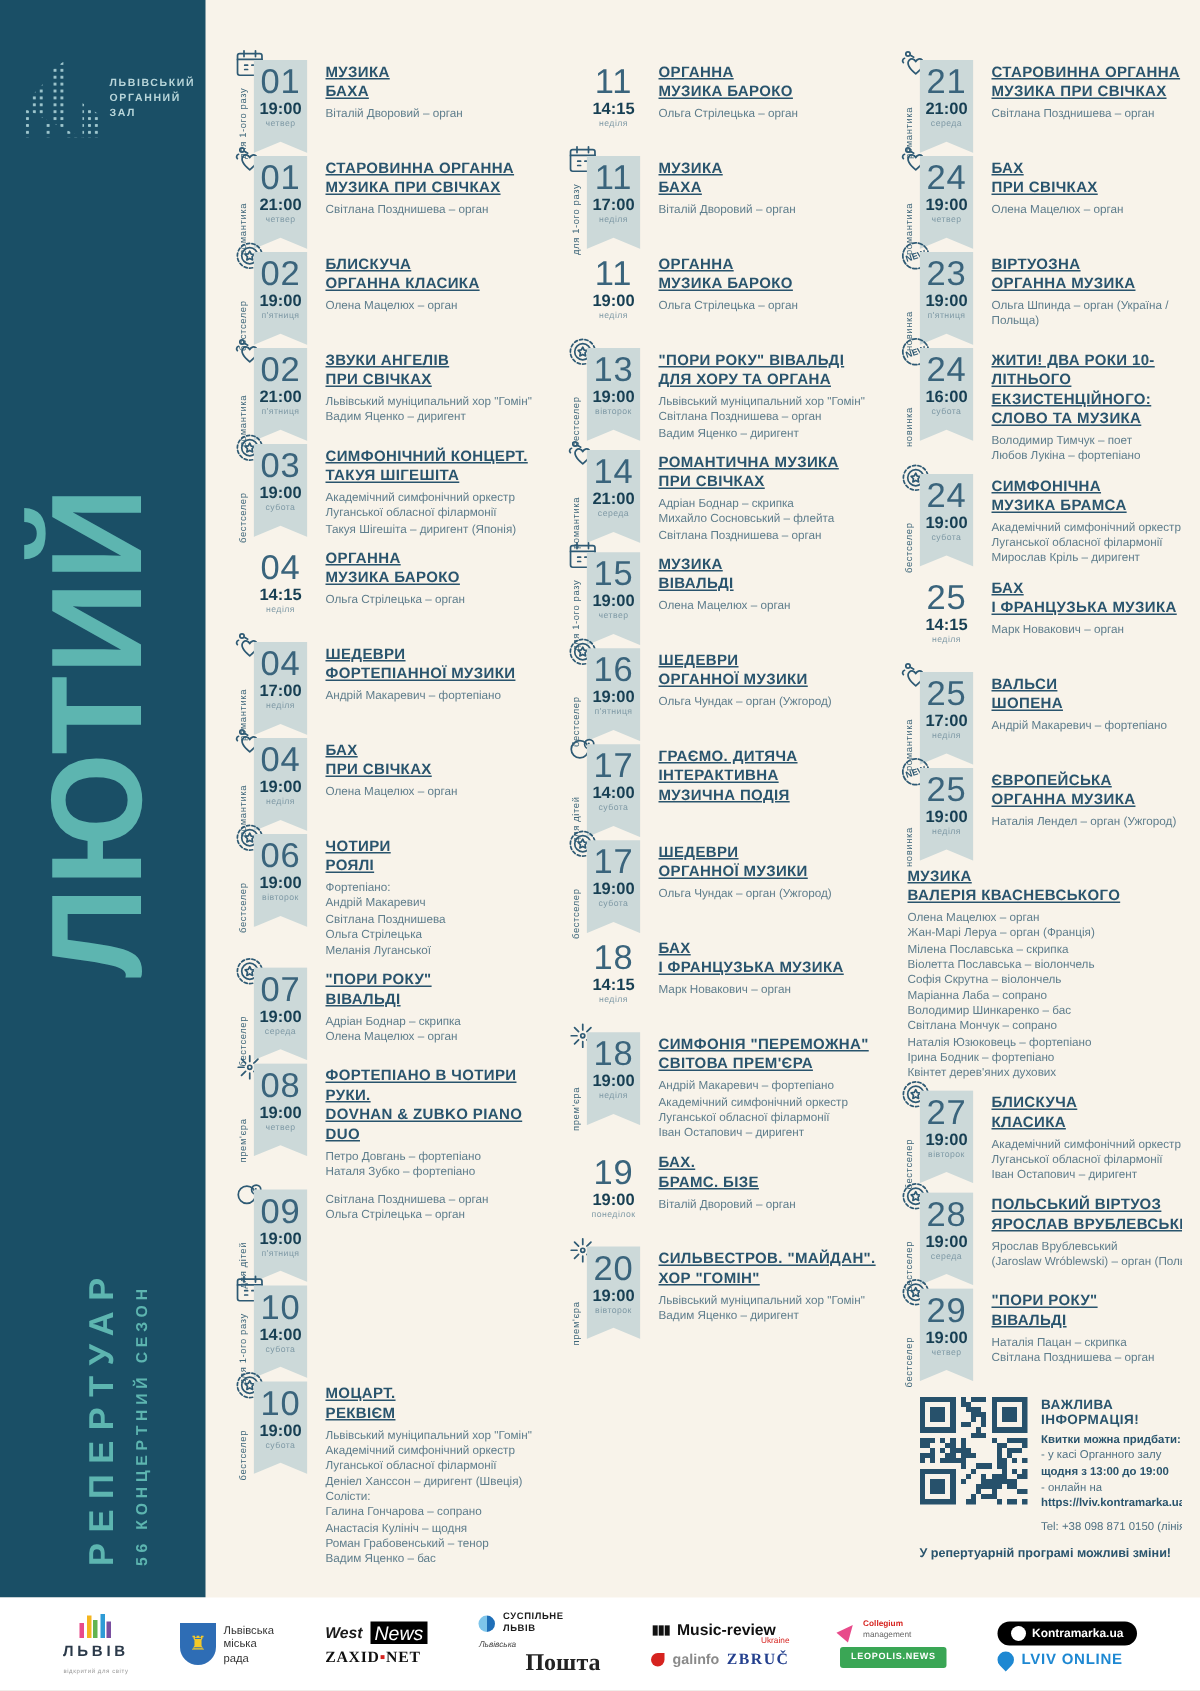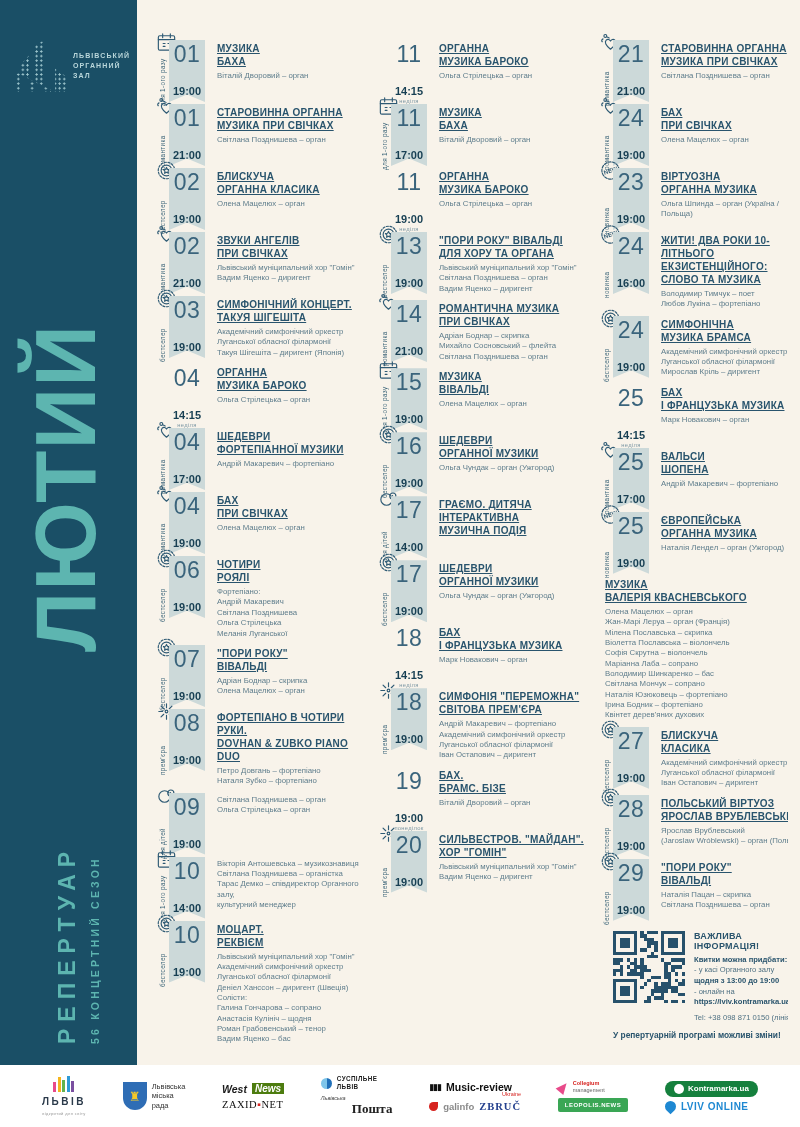--- a/index.html
+++ b/index.html
@@ -27,21 +27,21 @@
   .event{display:flex;min-height:58px;margin-bottom:6px;}
   .badge{position:relative;width:56px;flex:none;}
   .cat-icon{position:absolute;left:0px;top:-9px;}
   .cat-icon svg{width:23px;height:23px;fill:none;stroke:#2e5a74;stroke-width:1.2;stroke-linecap:round;stroke-linejoin:round;color:#2e5a74;}
   .cat-label{position:absolute;left:4px;top:66px;transform:rotate(-90deg);transform-origin:0 0;
     font-size:6.3px;color:#3c6579;letter-spacing:.4px;white-space:nowrap;}
   .ribbon{position:absolute;left:14px;top:0;width:36px;height:62px;box-sizing:border-box;
     display:flex;flex-direction:column;align-items:center;padding-top:3px;}
   .ribbon.banner{background:#ccd9d9;clip-path:polygon(0 0,100% 0,100% 100%,50% 88%,0 100%);}
   .d-date{font-size:23px;line-height:1;color:#3a647c;font-weight:normal;letter-spacing:.5px;}
-  .d-time{font-size:11px;line-height:1.2;color:#173f53;font-weight:bold;margin-top:19px;}
+  .d-time{font-size:11px;line-height:1.2;color:#173f53;font-weight:bold;margin-top:1px;}
   .d-wd{font-size:5.8px;line-height:1.2;color:#7e99a5;letter-spacing:.3px;}
   .ev-body{padding:2px 0 0 6px;}
   .ev-title{margin:0 0 3px 0;font-size:10px;font-weight:bold;color:#29546d;letter-spacing:.25px;line-height:1.3;white-space:pre-line;text-decoration:underline;}
   .perf-line{font-size:7.8px;color:#5e7d8c;line-height:1.33;}
 
   
   .info{margin:8px 0 0 14px;width:196px;}
   .info-row{display:flex;gap:9px;}
   .qr{width:72px;height:72px;flex:none;}
   .info-title{font-size:9px;font-weight:bold;color:#29546d;letter-spacing:.3px;margin-bottom:4px;}
@@ -55,38 +55,38 @@
     display:flex;align-items:center;justify-content:space-between;padding:0 42px;box-sizing:border-box;}
   .pgroup{display:flex;flex-direction:column;justify-content:center;gap:4px;}
   .prow{display:flex;align-items:center;gap:5px;}
   .lviv-bars{display:flex;align-items:flex-end;gap:1.5px;height:16px;justify-content:center;}
   .lviv-bars i{display:block;width:3px;}
   .lviv-label{font-size:10px;font-weight:bold;color:#2b3a4a;letter-spacing:2.5px;text-align:center;}
   .lviv-sub{font-size:4px;color:#999;text-align:center;letter-spacing:.4px;}
   .crest{width:24px;height:28px;background:#2e6db5;border-radius:0 0 12px 12px;display:flex;align-items:center;justify-content:center;color:#f5c928;font-size:13px;}
   .council-text{font-size:7.5px;color:#333;line-height:1.25;}
   .wn-a{font-size:10.5px;font-weight:bold;font-style:italic;color:#1b1b1b;}
-  .wn-b{font-size:10px;font-weight:bold;font-style:italic;color:#fff;background:#4d7c0f;padding:0 3px;}
-  .zaxid{font-family:"Liberation Serif",serif;font-size:10.5px;font-weight:normal;color:#101010;letter-spacing:.5px;}
+  .wn-b{font-size:13px;font-weight:normal;font-style:italic;color:#fff;background:#000000;padding:0 3px;}
+  .zaxid{font-family:"Liberation Serif",serif;font-size:10.5px;font-weight:bold;color:#101010;letter-spacing:.5px;}
   .zaxid .dot{color:#d6231f;}
   .susp-circle{width:11px;height:11px;border-radius:50%;background:linear-gradient(90deg,#7ec5ea 50%,#1f6fb8 50%);}
   .susp-text{font-size:6.3px;font-weight:bold;color:#1b1b1b;line-height:1.25;letter-spacing:.4px;}
   .poshta-top{font-size:5.5px;font-style:italic;color:#444;}
-  .poshta{font-family:"Liberation Serif",serif;font-size:13px;font-weight:bold;color:#222;margin-left:31px;}
+  .poshta{font-family:"Liberation Serif",serif;font-size:16px;font-weight:bold;color:#222;margin-left:31px;}
   .mr-icon{font-size:9px;color:#111;letter-spacing:-1px;}
   .mr-label{font-size:10.5px;font-weight:bold;color:#101010;}
   .mr-sub{font-size:5.5px;color:#d6231f;text-align:right;margin-top:-2px;}
   .gal-dot{width:9px;height:9px;border-radius:50% 0 50% 50%;background:#d6231f;}
   .gal-label{font-size:9.5px;color:#8a8a8a;font-weight:bold;}
   .zbruc{font-family:"Liberation Serif",serif;font-size:10.5px;font-weight:bold;color:#24408e;letter-spacing:1px;}
   .bird{width:0;height:0;border-left:5px solid transparent;border-right:5px solid transparent;border-bottom:11px solid #e84a8a;transform:rotate(40deg);}
   .coll-text{font-size:5.5px;line-height:1.2;color:#d6231f;font-weight:bold;}
   .coll-text span{color:#666;font-weight:normal;}
   .leopolis{background:#3aa655;color:#fff;font-size:6px;font-weight:bold;padding:4px 7px;border-radius:2px;letter-spacing:.5px;}
-  .kontra{display:flex;align-items:center;gap:4px;background:#15803d;border-radius:11px;padding:3px 9px;}
+  .kontra{display:flex;align-items:center;gap:4px;background:#000000;border-radius:11px;padding:3px 9px;}
   .kontra .kc{width:10px;height:10px;background:#fff;border-radius:50%;}
   .kontra .kl{color:#fff;font-size:8px;font-weight:bold;}
   .pin{width:11px;height:11px;background:#1e88d2;border-radius:50% 50% 50% 0;transform:rotate(-45deg);}
   .lvo-label{font-size:10px;font-weight:bold;color:#1e88d2;letter-spacing:.5px;}
 </style>
 </head>
 <body>
 
 <div class="page">
 
@@ -386,26 +386,20 @@
                 <path d="M8.5 13h2M13.5 13h2M8.5 16h2"></path>
               </svg></span>
             <span class="cat-label">для 1-ого разу</span>
             <div class="ribbon banner">
               <span class="d-date">10</span>
               <span class="d-time">14:00</span>
               <span class="d-wd">субота</span>
             </div>
           </div>
           <div class="ev-body">
-            <div class="perf">
-              <div class="perf-line">Вікторія Антошевська – музикознавиця</div>
-              <div class="perf-line">Світлана Позднишева – органістка</div>
-              <div class="perf-line">Тарас Демко – співдиректор Органного залу,</div>
-              <div class="perf-line">культурний менеджер</div>
-            </div>
           </div>
         </article>
         <article class="event">
           <div class="badge">
             <span class="cat-icon"><svg viewBox="0 0 24 24">
                 <circle cx="12" cy="12" r="8.6" stroke-dasharray="2.2 1.6"></circle>
                 <circle cx="12" cy="12" r="5.6"></circle>
                 <path d="M12 8.8l1 2 2.2.3-1.6 1.6.4 2.2-2-1-2 1 .4-2.2L8.8 11l2.2-.3z"></path>
               </svg></span>
             <span class="cat-label">бестселер</span>

